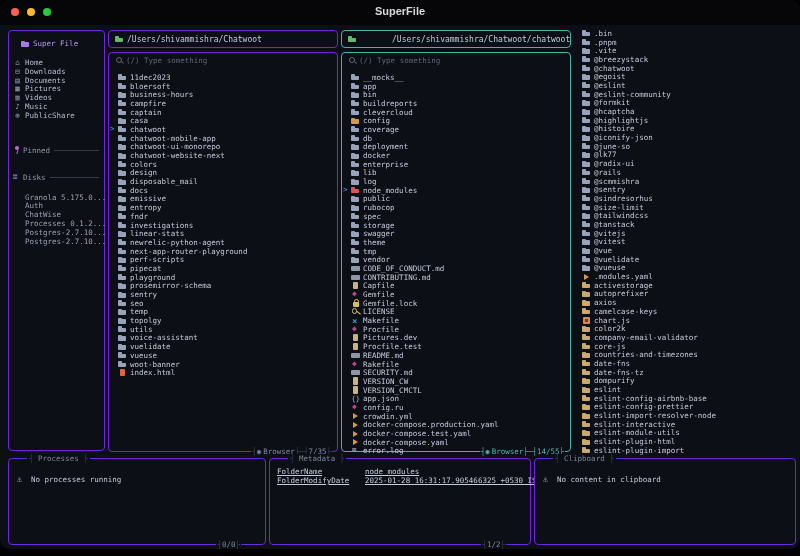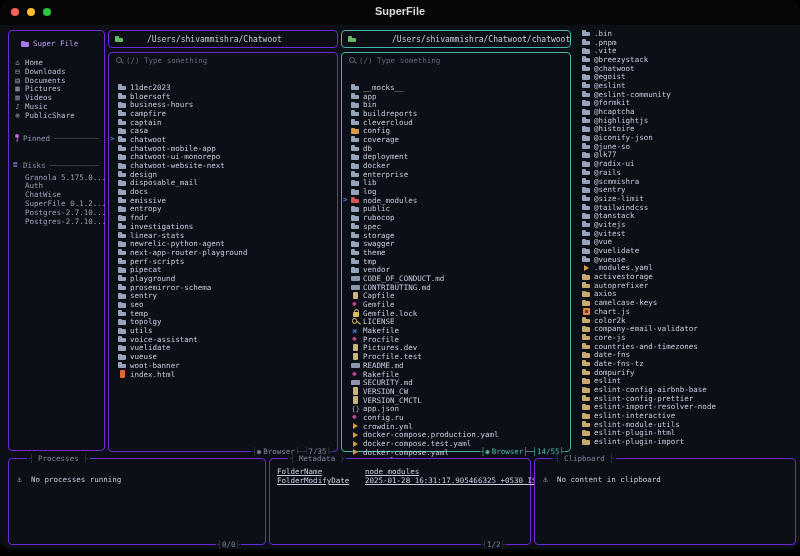--- a/index.html
+++ b/index.html
@@ -15,35 +15,35 @@
           font-family:"Liberation Sans",sans-serif;font-weight:bold;font-size:11px;}
   
   .app{position:absolute;left:0;top:25px;width:800px;height:524px;font-size:7.5px;color:#c6cbdc;}
   .box{position:absolute;border:1px solid #6d28d9;border-radius:4px;background:#0d0f17;box-sizing:border-box;}
   .box.active{border-color:#45b5a9;gap:32px;}
   
   .sidebar{left:8px;top:5px;width:97px;height:421px;padding:6px 3px 0 4px;}
   .sbtitle{display:flex;align-items:center;color:#b79af2;margin:2px 0 10px 8px;}
   .sbrow{display:flex;align-items:center;height:8.8px;color:#b6bdd0;}
   .sbrow .gl{width:9px;color:#9aa2b6;font-size:7.5px;margin-right:3px;text-align:center;flex:none}
-  .sechead{display:flex;align-items:center;height:9px;color:#8f96a9;margin-top:14px;}
+  .sechead{display:flex;align-items:center;height:9px;color:#8f96a9;margin-top:26px;}
   .sechead .line{flex:1;border-top:1px solid #343b4a;margin:0 2px 0 4px;}
   .pin{position:relative;width:8px;height:8px;margin-right:2px;flex:none}
   .pin::before{content:"";position:absolute;left:2px;top:0;width:4px;height:4px;border-radius:50%;background:#c06ad0;}
   .pin::after{content:"";position:absolute;left:3.6px;top:4px;width:1px;height:3.5px;background:#c06ad0;transform:rotate(18deg);}
   .diskgl{width:8px;margin-right:2px;color:#8e77d8;flex:none;font-size:8px;line-height:8px}
   .diskgl::before{content:"≣";}
-  .disklist{margin-top:4px;}
+  .disklist{margin-top:12px;}
   .diskrow{height:8.8px;line-height:8.8px;color:#99a0b3;padding-left:12px;white-space:nowrap;}
   
   .phead{height:18px;display:flex;align-items:center;padding:0 6px;white-space:nowrap;overflow:hidden;font-size:8px;}
   .phead .nm{color:#c6cbdc}
   
   .pmain{padding:3px 0 0 0;}
-  .searchrow{display:flex;align-items:center;height:9px;padding-left:6px;color:#5e6675;margin-bottom:18px;}
+  .searchrow{display:flex;align-items:center;height:9px;padding-left:6px;color:#5e6675;margin-bottom:8px;}
   .sico{position:relative;width:9px;height:9px;margin-right:2px;flex:none}
   .sico::before{content:"";position:absolute;left:1px;top:1px;width:4px;height:4px;border:1px solid #5e6675;border-radius:50%;}
   .sico::after{content:"";position:absolute;left:5.5px;top:6px;width:3px;height:1px;background:#5e6675;transform:rotate(40deg);}
   .list{}
   .row{position:relative;display:flex;align-items:center;height:8.7px;padding-left:9px;white-space:nowrap;}
   .row .nm{color:#c6cbdc}
   .row.cursor::before{content:">";position:absolute;left:1px;top:0;color:#3f8fe8;font-weight:700;line-height:8.7px;}
   .preview .row{padding-left:10px;}
   
   .ico{position:relative;display:inline-block;width:10px;height:8px;margin-right:2px;flex:none;}
@@ -144,27 +144,27 @@
         </div>
         <div class="sechead" style="margin-top:18px">
           <span class="diskgl"></span>
           <span>Disks</span>
           <span class="line"></span>
         </div>
         <div class="disklist" id="sb-disks">
             <div class="diskrow">Granola 5.175.0...</div>
             <div class="diskrow">Auth</div>
             <div class="diskrow">ChatWise</div>
-            <div class="diskrow">SuperFile 0.1.2...</div>
+            <div class="diskrow">Processes 0.1.2...</div>
             <div class="diskrow">Postgres-2.7.10...</div>
             <div class="diskrow">Postgres-2.7.10...</div>
           </div>
       </aside>
 
-      <div class="box phead" style="left:108px;top:5px;width:230px;gap:20px;">
+      <div class="box phead" style="left:108px;top:5px;width:230px;">
         <span class="ico i-folder" style="--c:#67b86b"></span>
         <span class="nm">/Users/shivammishra/Chatwoot</span>
       </div>
 
       <div class="box pmain" style="left:108px;top:27px;width:230px;height:400px;">
         <div class="searchrow">
           <span class="sico"></span>
           <span>(/) Type something</span>
         </div>
         <div class="list" id="p1-list">
@@ -200,20 +200,24 @@
               <span class="ico i-folder"></span>
               <span class="nm">chatwoot-mobile-app</span>
             </div>
             <div class="row">
               <span class="ico i-folder"></span>
               <span class="nm">chatwoot-ui-monorepo</span>
             </div>
             <div class="row">
               <span class="ico i-folder"></span>
               <span class="nm">chatwoot-website-next</span>
+            </div>
+            <div class="row">
+              <span class="ico i-folder"></span>
+              <span class="nm">colors</span>
             </div>
             <div class="row">
               <span class="ico i-folder"></span>
               <span class="nm">design</span>
             </div>
             <div class="row">
               <span class="ico i-folder"></span>
               <span class="nm">disposable_mail</span>
             </div>
             <div class="row">
@@ -585,20 +589,24 @@
           <div class="row">
             <span class="ico i-folder"></span>
             <span class="nm">@scmmishra</span>
           </div>
           <div class="row">
             <span class="ico i-folder"></span>
             <span class="nm">@sentry</span>
           </div>
           <div class="row">
             <span class="ico i-folder"></span>
+            <span class="nm">@sindresorhus</span>
+          </div>
+          <div class="row">
+            <span class="ico i-folder"></span>
             <span class="nm">@size-limit</span>
           </div>
           <div class="row">
             <span class="ico i-folder"></span>
             <span class="nm">@tailwindcss</span>
           </div>
           <div class="row">
             <span class="ico i-folder"></span>
             <span class="nm">@tanstack</span>
           </div>

